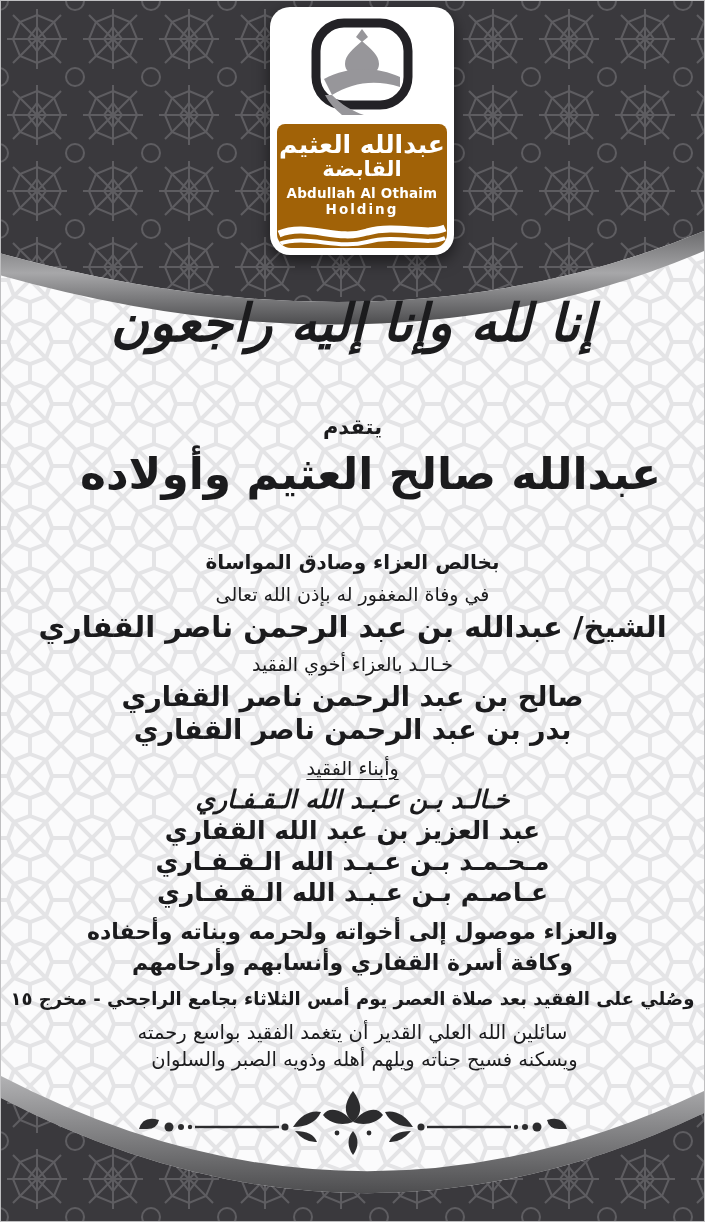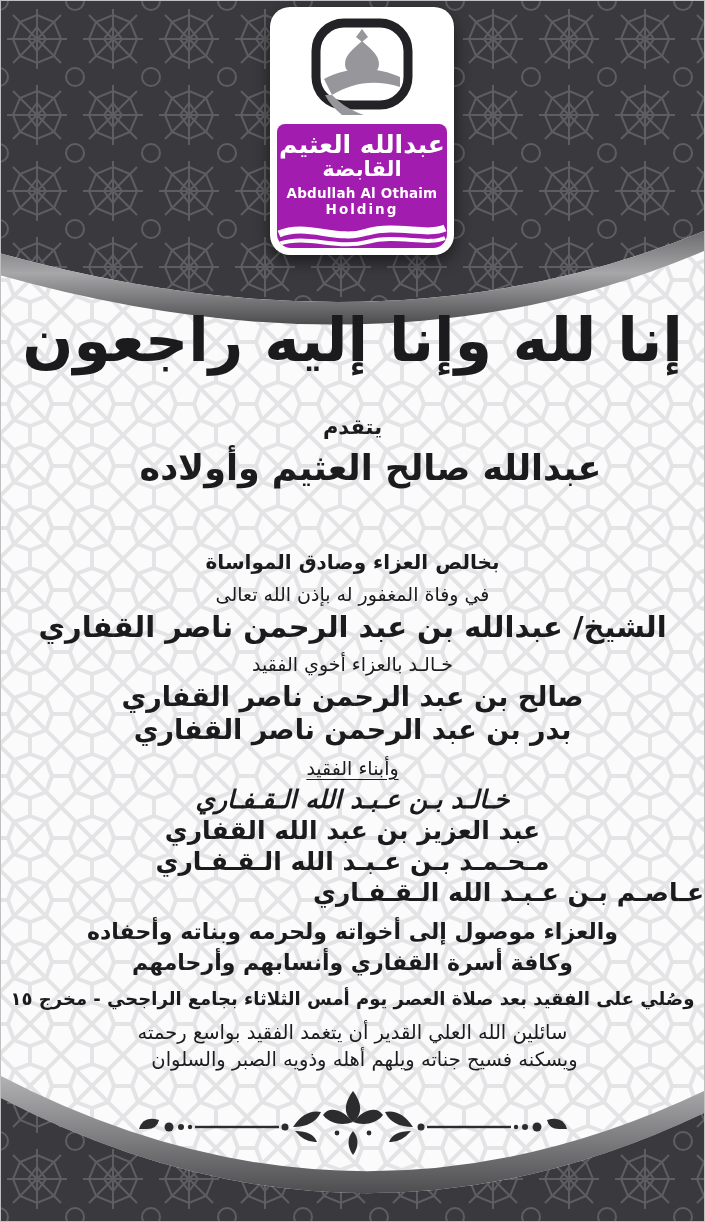--- a/index.html
+++ b/index.html
@@ -10,44 +10,44 @@
   }
   .bg-layer{position:absolute;inset:0;z-index:0;}
   
   .badge{
     position:absolute;left:269px;top:6px;width:184px;height:248px;z-index:3;
     background:#ffffff;border-radius:20px;box-sizing:border-box;padding:7px;
     display:flex;flex-direction:column;box-shadow:0 6px 16px rgba(0,0,0,.55);
   }
   .badge-icon-area{height:110px;display:flex;align-items:center;justify-content:center;}
   .badge-black{
-    flex:1;background:#a21caf;border-radius:8px 8px 14px 14px;color:#ffffff;
+    flex:1;background:#a16207;border-radius:8px 8px 14px 14px;color:#ffffff;
     text-align:center;position:relative;padding-top:8px;overflow:hidden;
   }
   .brand-ar-1{font-size:25px;font-weight:bold;line-height:1.05;}
   .brand-ar-2{font-size:21px;font-weight:bold;line-height:1.1;}
   .brand-en-1{font-size:13.5px;font-weight:bold;margin-top:4px;letter-spacing:.2px;}
   .brand-en-2{font-size:13.5px;font-weight:bold;letter-spacing:2px;}
   .badge-wave{position:absolute;left:0;bottom:0;width:100%;height:26px;}
   
   .line{position:absolute;left:0;right:0;text-align:center;z-index:2;direction:rtl;}
-  .callig-1{top:304px;font-size:60px;font-weight:bold;letter-spacing:1px;}
+  .callig-1{top:292px;font-size:52px;font-weight:bold;letter-spacing:1px;font-style:italic;}
   .presents{top:414px;font-size:21px;font-weight:bold;}
-  .callig-2{top:447px;font-size:35px;font-weight:bold;letter-spacing:1px;margin-left:36px;}
+  .callig-2{top:447px;font-size:44px;font-weight:bold;letter-spacing:1px;margin-left:36px;}
   .condole{top:549px;font-size:20px;font-weight:bold;}
   .death{top:582px;font-size:19px;}
   .deceased{top:609px;font-size:29px;font-weight:bold;}
   .bro-intro{top:652px;font-size:19px;}
   .bro-1{top:680px;font-size:27px;font-weight:bold;}
   .bro-2{top:713px;font-size:27px;font-weight:bold;}
   .sons-intro{top:756px;font-size:19px;text-decoration:underline;text-underline-offset:4px;}
   .son-1{top:784px;font-size:25px;font-weight:bold;font-style:italic;}
   .son-2{top:815px;font-size:25px;font-weight:bold;}
   .son-3{top:846px;font-size:25px;font-weight:bold;}
-  .son-4{top:877px;font-size:25px;font-weight:bold;text-align:right;}
+  .son-4{top:877px;font-size:25px;font-weight:bold;}
   .ext-1{top:918px;font-size:22px;font-weight:bold;}
   .ext-2{top:949px;font-size:22px;font-weight:bold;}
   .prayer{top:987px;font-size:18px;font-weight:bold;}
   .dua-1{top:1020px;font-size:19.5px;}
   .dua-2{top:1047px;font-size:19.5px;padding-left:24px;}
   .ornament{position:absolute;left:132px;top:1086px;width:440px;height:80px;z-index:2;}
 </style>
 </head>
 <body>
 

